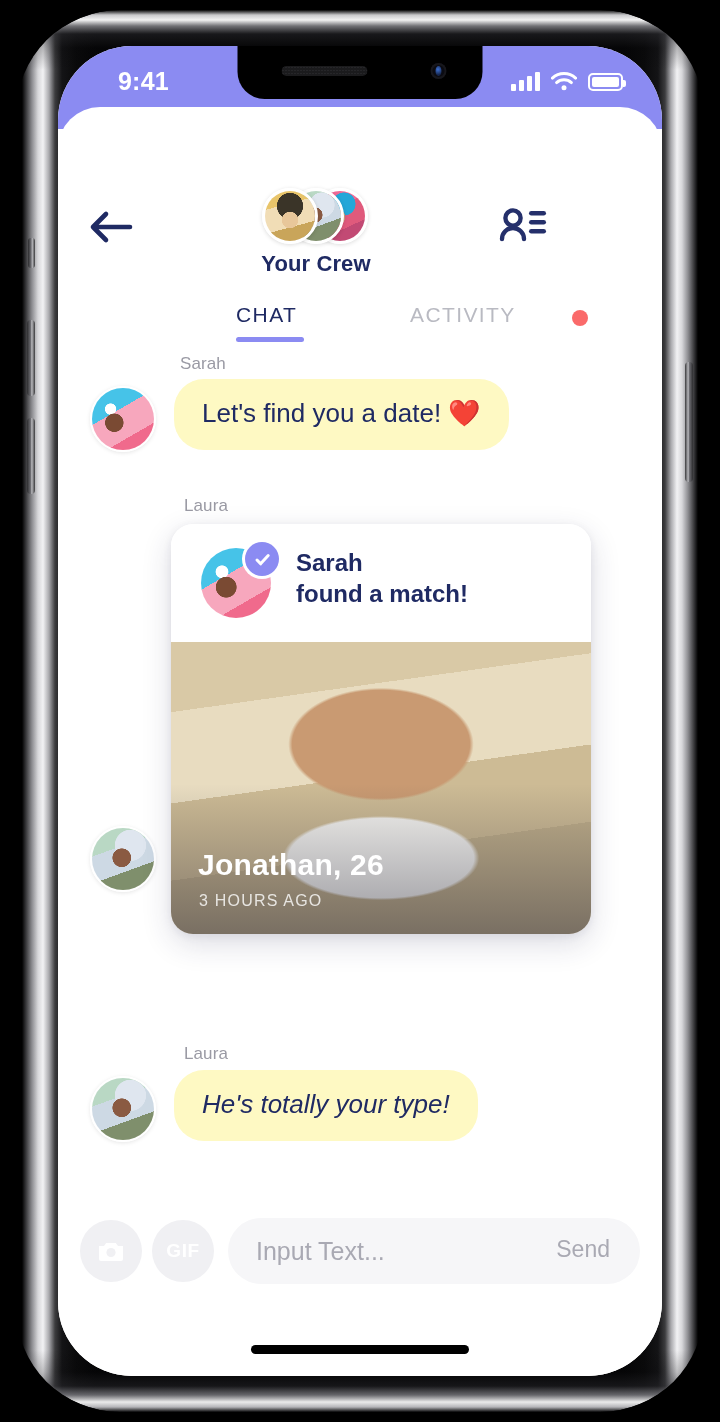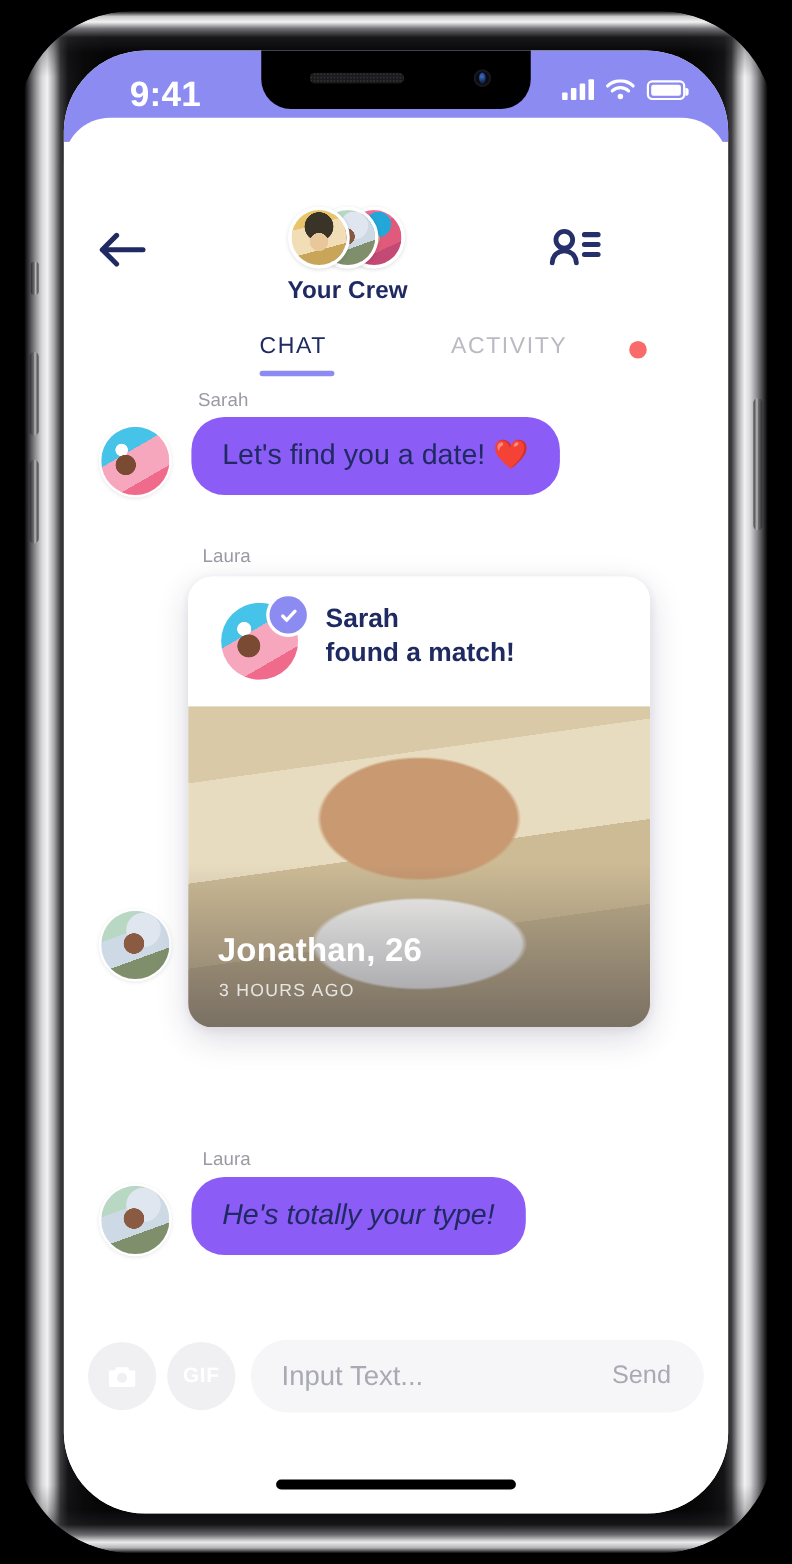--- a/index.html
+++ b/index.html
@@ -91,21 +91,21 @@
     overflow: hidden;
   }
 
   
   #status-bar {
     position: absolute; left: 0; top: 0; width: 604px; height: 83px;
     background: var(--accent);
   }
   #status-time {
     position: absolute; left: 60px; top: 21px;
-    font-size: 32px; font-weight: bold; color: #fff; letter-spacing: 0.2px;
+    font-size: 25px; font-weight: bold; color: #fff; letter-spacing: 0.2px;
   }
   #status-icons {
     position: absolute; right: 39px; top: 26px;
     display: flex; align-items: center; gap: 11px;
   }
   .bars { display: flex; align-items: flex-end; gap: 3px; height: 19px; }
   .bars i { display: block; width: 5px; background: #fff; border-radius: 1px; }
   .bars i:nth-child(1){ height: 7px; }
   .bars i:nth-child(2){ height: 11px; }
   .bars i:nth-child(3){ height: 15px; }
@@ -200,21 +200,21 @@
   .msg-name {
     position: absolute; font-size: 17px; color: #9a9aa4; letter-spacing: 0.1px;
   }
   .msg-avatar {
     position: absolute; width: 66px; height: 66px; border-radius: 50%;
     overflow: hidden; border: 2px solid #fff;
     box-shadow: 0 1px 4px rgba(0,0,0,0.10);
   }
   .bubble-in {
     position: absolute;
-    background: #8b5cf6; color: var(--navy);
+    background: #fef9c3; color: var(--navy);
     border-radius: 30px; font-size: 26px; font-weight: normal;
     padding: 19px 28px 21px 28px; white-space: nowrap;
   }
   .bubble-out {
     position: absolute;
     background: var(--accent); color: #ffffff;
     border-radius: 26px; font-size: 26px;
     padding: 18px 26px 20px 26px; white-space: nowrap;
   }
 

